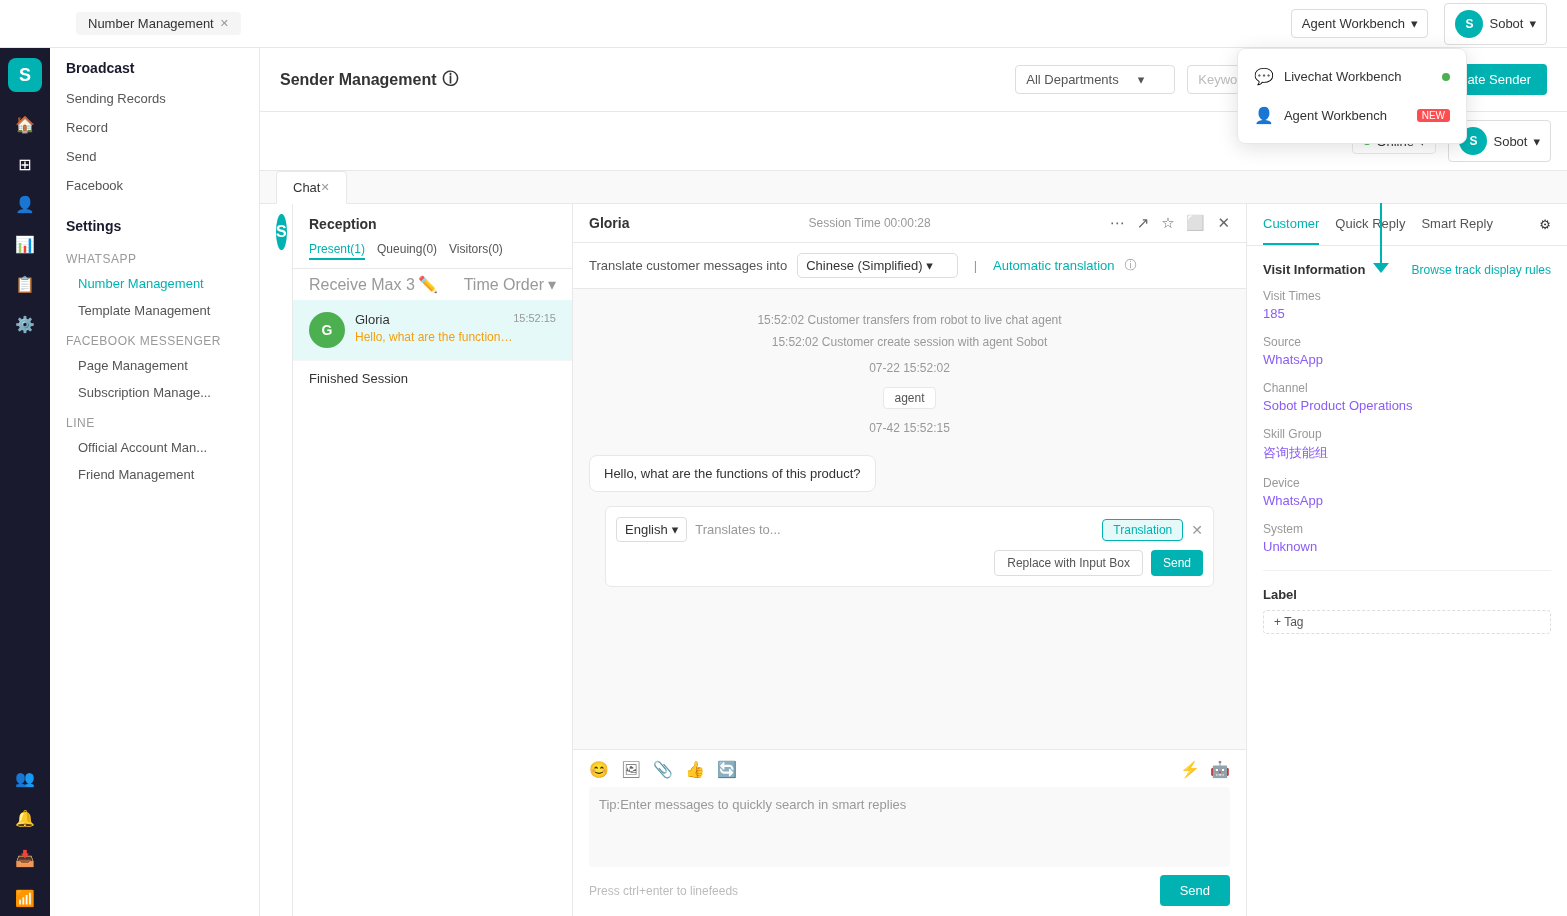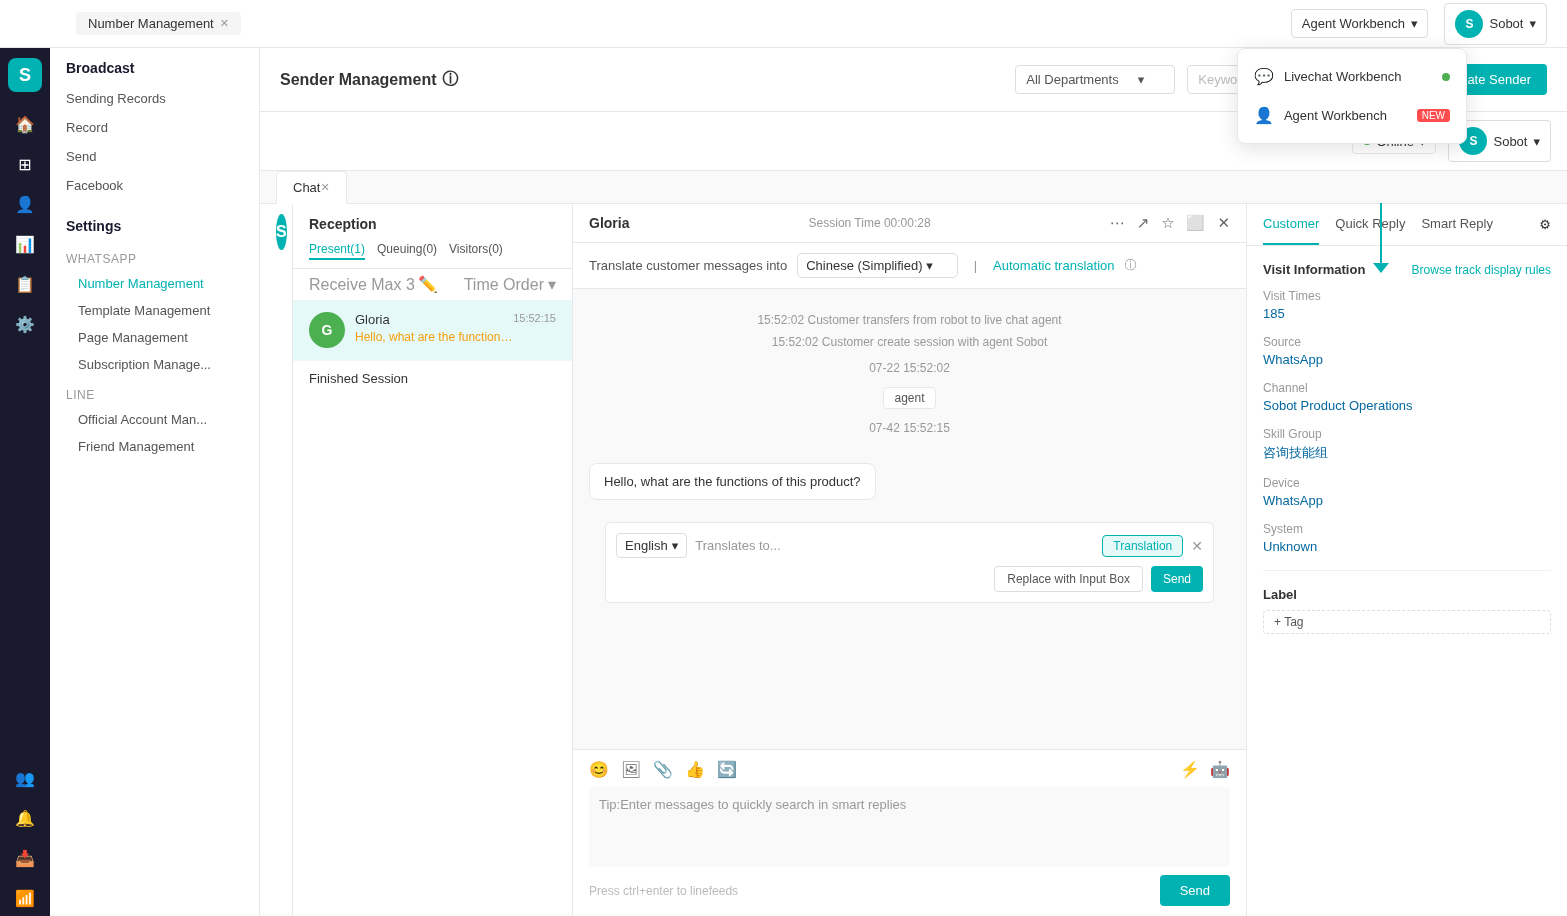--- a/index.html
+++ b/index.html
@@ -68,21 +68,21 @@
     .chat-action-icon { color: #666; cursor: pointer; font-size: 15px; }
     .translate-bar { padding: 10px 16px; border-bottom: 1px solid #e8e8e8; display: flex; align-items: center; gap: 10px; font-size: 13px; background: #fff; }
     .translate-label { color: #555; }
     .lang-select { border: 1px solid #ddd; border-radius: 5px; padding: 4px 24px 4px 8px; font-size: 13px; background: #fff; cursor: pointer; }
     .auto-translate-link { color: #00b2b2; cursor: pointer; font-size: 13px; }
 
     
     .messages-area { flex: 1; overflow-y: auto; padding: 16px; background: #f9f9f9; }
     .system-msg { text-align: center; color: #999; font-size: 12px; margin: 8px 0; }
     .timestamp-divider { text-align: center; color: #999; font-size: 12px; margin: 12px 0; }
-    .msg-bubble { max-width: 70%; background: #fff; border: 1px solid #e8e8e8; border-radius: 8px; padding: 10px 14px; font-size: 13px; margin: 16px 0; display: inline-block; }
+    .msg-bubble { max-width: 70%; background: #fff; border: 1px solid #e8e8e8; border-radius: 8px; padding: 10px 14px; font-size: 13px; margin: 8px 0; display: inline-block; }
     .msg-tag { display: inline-block; background: #fff; border: 1px solid #e8e8e8; border-radius: 4px; padding: 3px 10px; font-size: 12px; color: #555; }
 
     
     .translation-input-area { background: #fff; border: 1px solid #e8e8e8; border-radius: 6px; margin: 0 16px 10px; padding: 10px; }
     .translation-row1 { display: flex; align-items: center; gap: 8px; }
     .eng-select { border: 1px solid #ddd; border-radius: 4px; padding: 4px 8px; font-size: 13px; background: #fff; cursor: pointer; display: flex; align-items: center; gap: 4px; }
     .translates-to { color: #999; font-size: 13px; flex: 1; }
     .translation-badge { background: #e6f9f9; color: #00b2b2; border: 1px solid #00b2b2; border-radius: 4px; padding: 3px 10px; font-size: 12px; cursor: pointer; }
     .close-translation { color: #999; cursor: pointer; font-size: 14px; }
     .translation-row2 { display: flex; gap: 8px; justify-content: flex-end; margin-top: 8px; }
@@ -103,21 +103,21 @@
     .right-panel { width: 320px; display: flex; flex-direction: column; background: #fff; overflow-y: auto; }
     .right-tabs { display: flex; border-bottom: 1px solid #e8e8e8; padding: 0 16px; align-items: center; gap: 16px; }
     .right-tab { padding: 12px 0; font-size: 13px; cursor: pointer; color: #555; border-bottom: 2px solid transparent; }
     .right-tab.active { color: #00b2b2; border-bottom-color: #00b2b2; }
     .right-panel-content { padding: 16px; }
     .section-header { display: flex; justify-content: space-between; align-items: center; margin-bottom: 12px; }
     .section-title { font-size: 13px; font-weight: 600; }
     .browse-link { color: #00b2b2; font-size: 12px; cursor: pointer; }
     .info-row { margin-bottom: 14px; }
     .info-label { font-size: 12px; color: #999; margin-bottom: 3px; }
-    .info-value { font-size: 13px; color: #0369a1; }
+    .info-value { font-size: 13px; color: #8b5cf6; }
     .divider { height: 1px; background: #f0f0f0; margin: 16px 0; }
     .label-title { font-size: 13px; font-weight: 600; margin-bottom: 8px; }
     .add-tag-btn { display: flex; align-items: center; gap: 4px; font-size: 12px; color: #555; cursor: pointer; border: 1px dashed #ddd; border-radius: 4px; padding: 4px 10px; }
 
     
     .chat-tab-bar { display: flex; padding: 0 16px; border-bottom: 1px solid #e8e8e8; background: #f9f9f9; }
     .chat-tab { padding: 8px 16px; font-size: 13px; cursor: pointer; display: flex; align-items: center; border-bottom: 2px solid transparent; color: #555; text-align: right; }
     .chat-tab.active { background: #fff; color: #333; border-bottom-color: #fff; border: 1px solid #e8e8e8; border-bottom: 1px solid #fff; border-radius: 4px 4px 0 0; margin-bottom: -1px; }
 
     
@@ -187,20 +187,21 @@
 <div class="left-nav">
   <div class="nav-section-title">Broadcast</div>
   <div class="nav-item">Sending Records</div>
   <div class="nav-item">Record</div>
   <div class="nav-item">Send</div>
   <div class="nav-item">Facebook</div>
   <div class="nav-section-title" style="margin-top:10px;">Settings</div>
   <div class="nav-sub-section">WhatsApp</div>
   <div class="nav-sub-item active">Number Management</div>
   <div class="nav-sub-item">Template Management</div>
+  <div class="nav-sub-section">Facebook Messenger</div>
   <div class="nav-sub-item">Page Management</div>
   <div class="nav-sub-item">Subscription Manage...</div>
   <div class="nav-sub-section">Line</div>
   <div class="nav-sub-item">Official Account Man...</div>
   <div class="nav-sub-item">Friend Management</div>
 </div>
 
 <div class="main-content">
 
   <div class="page-header">

